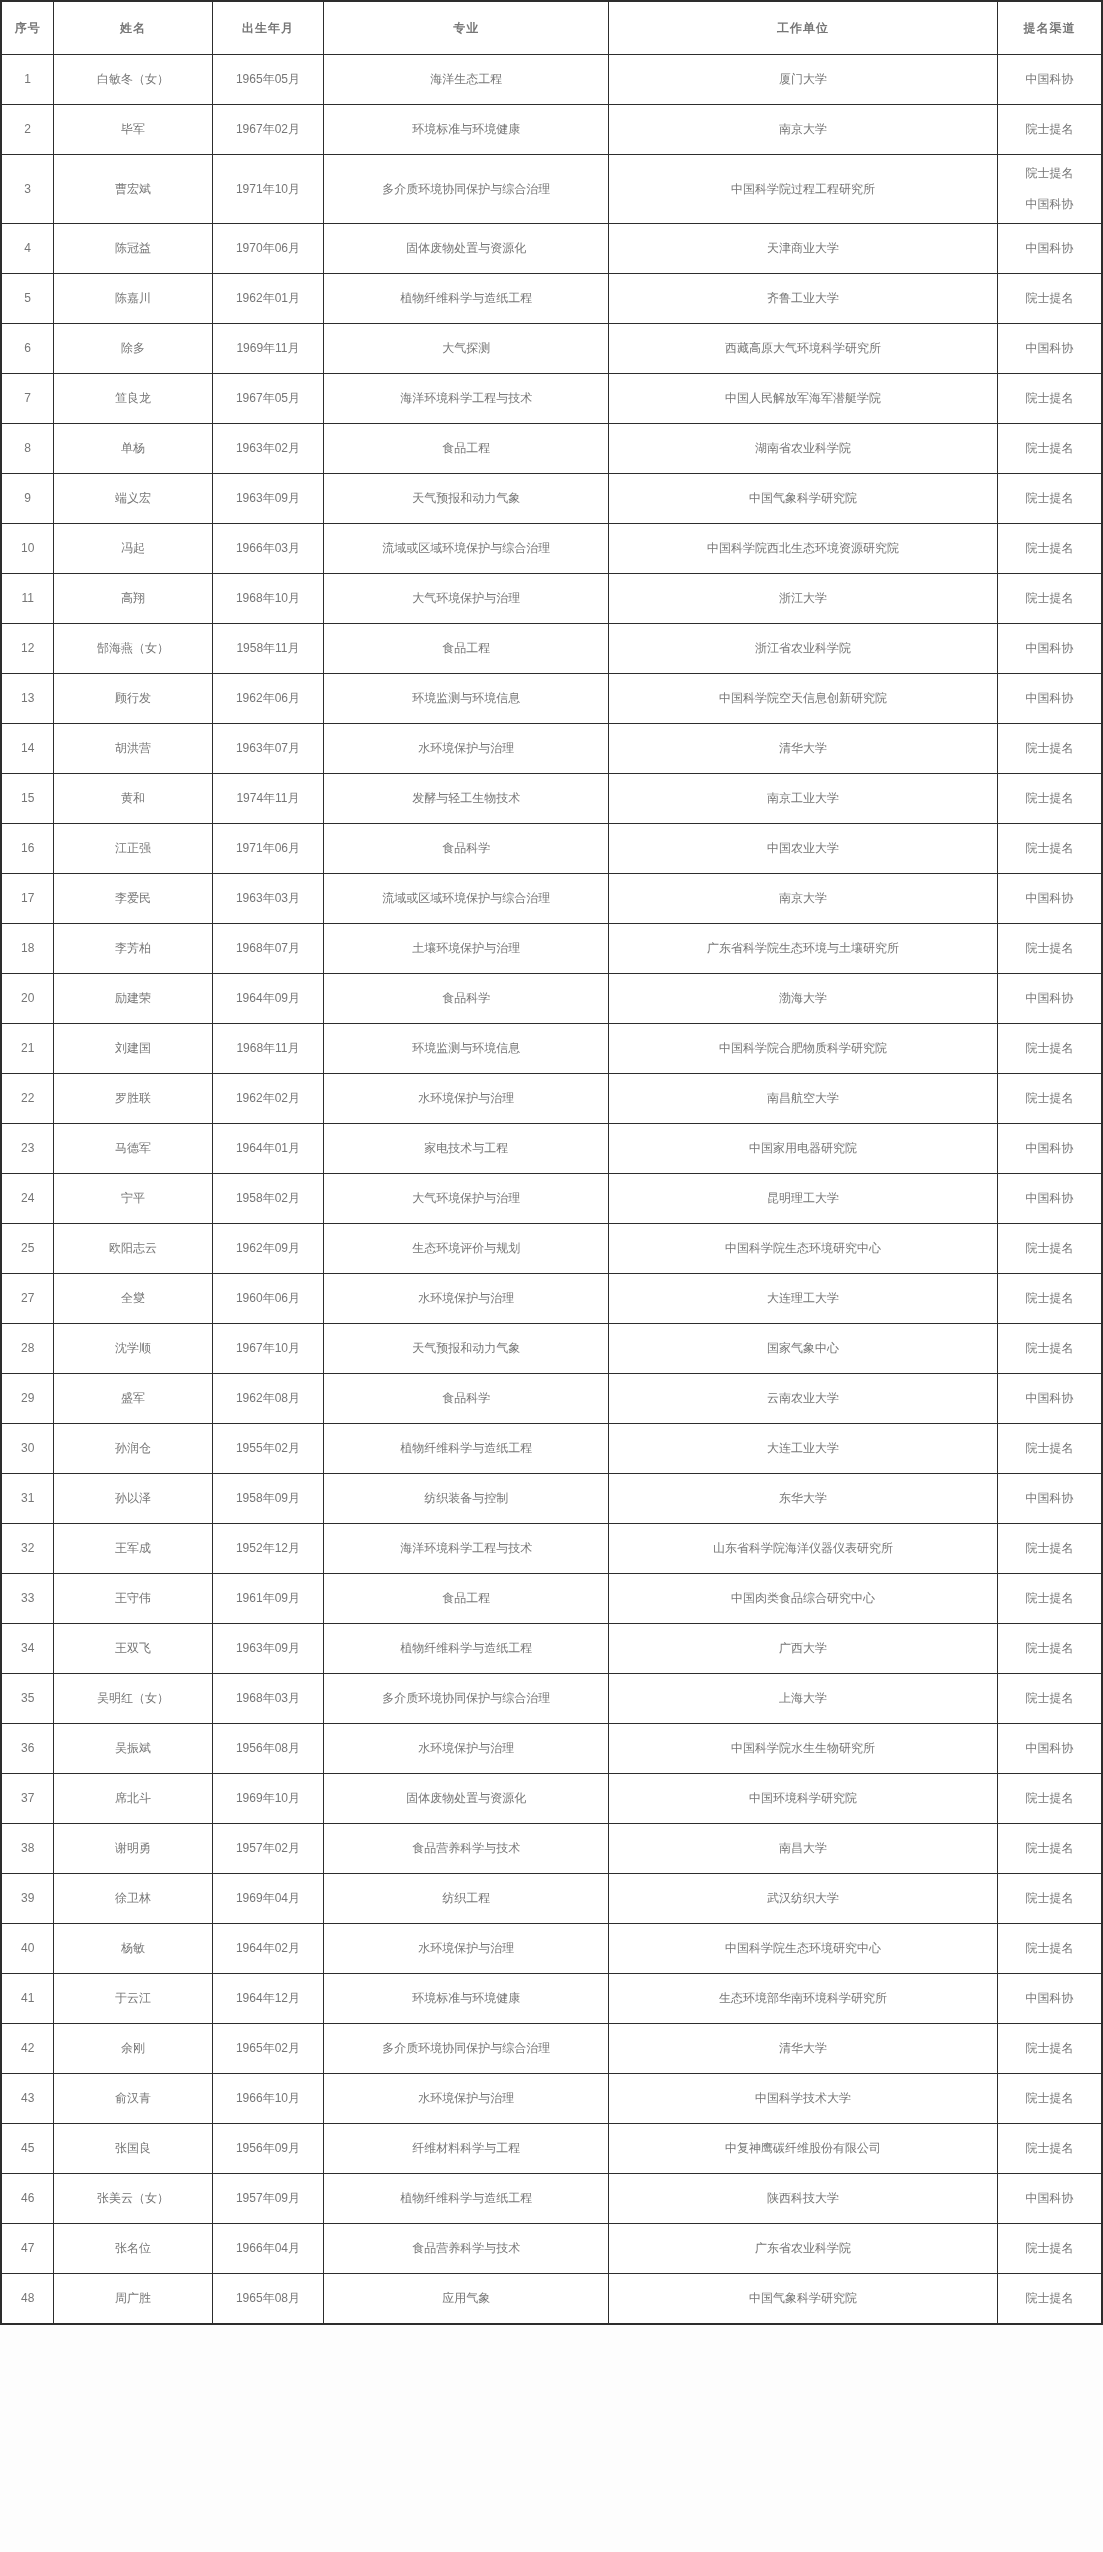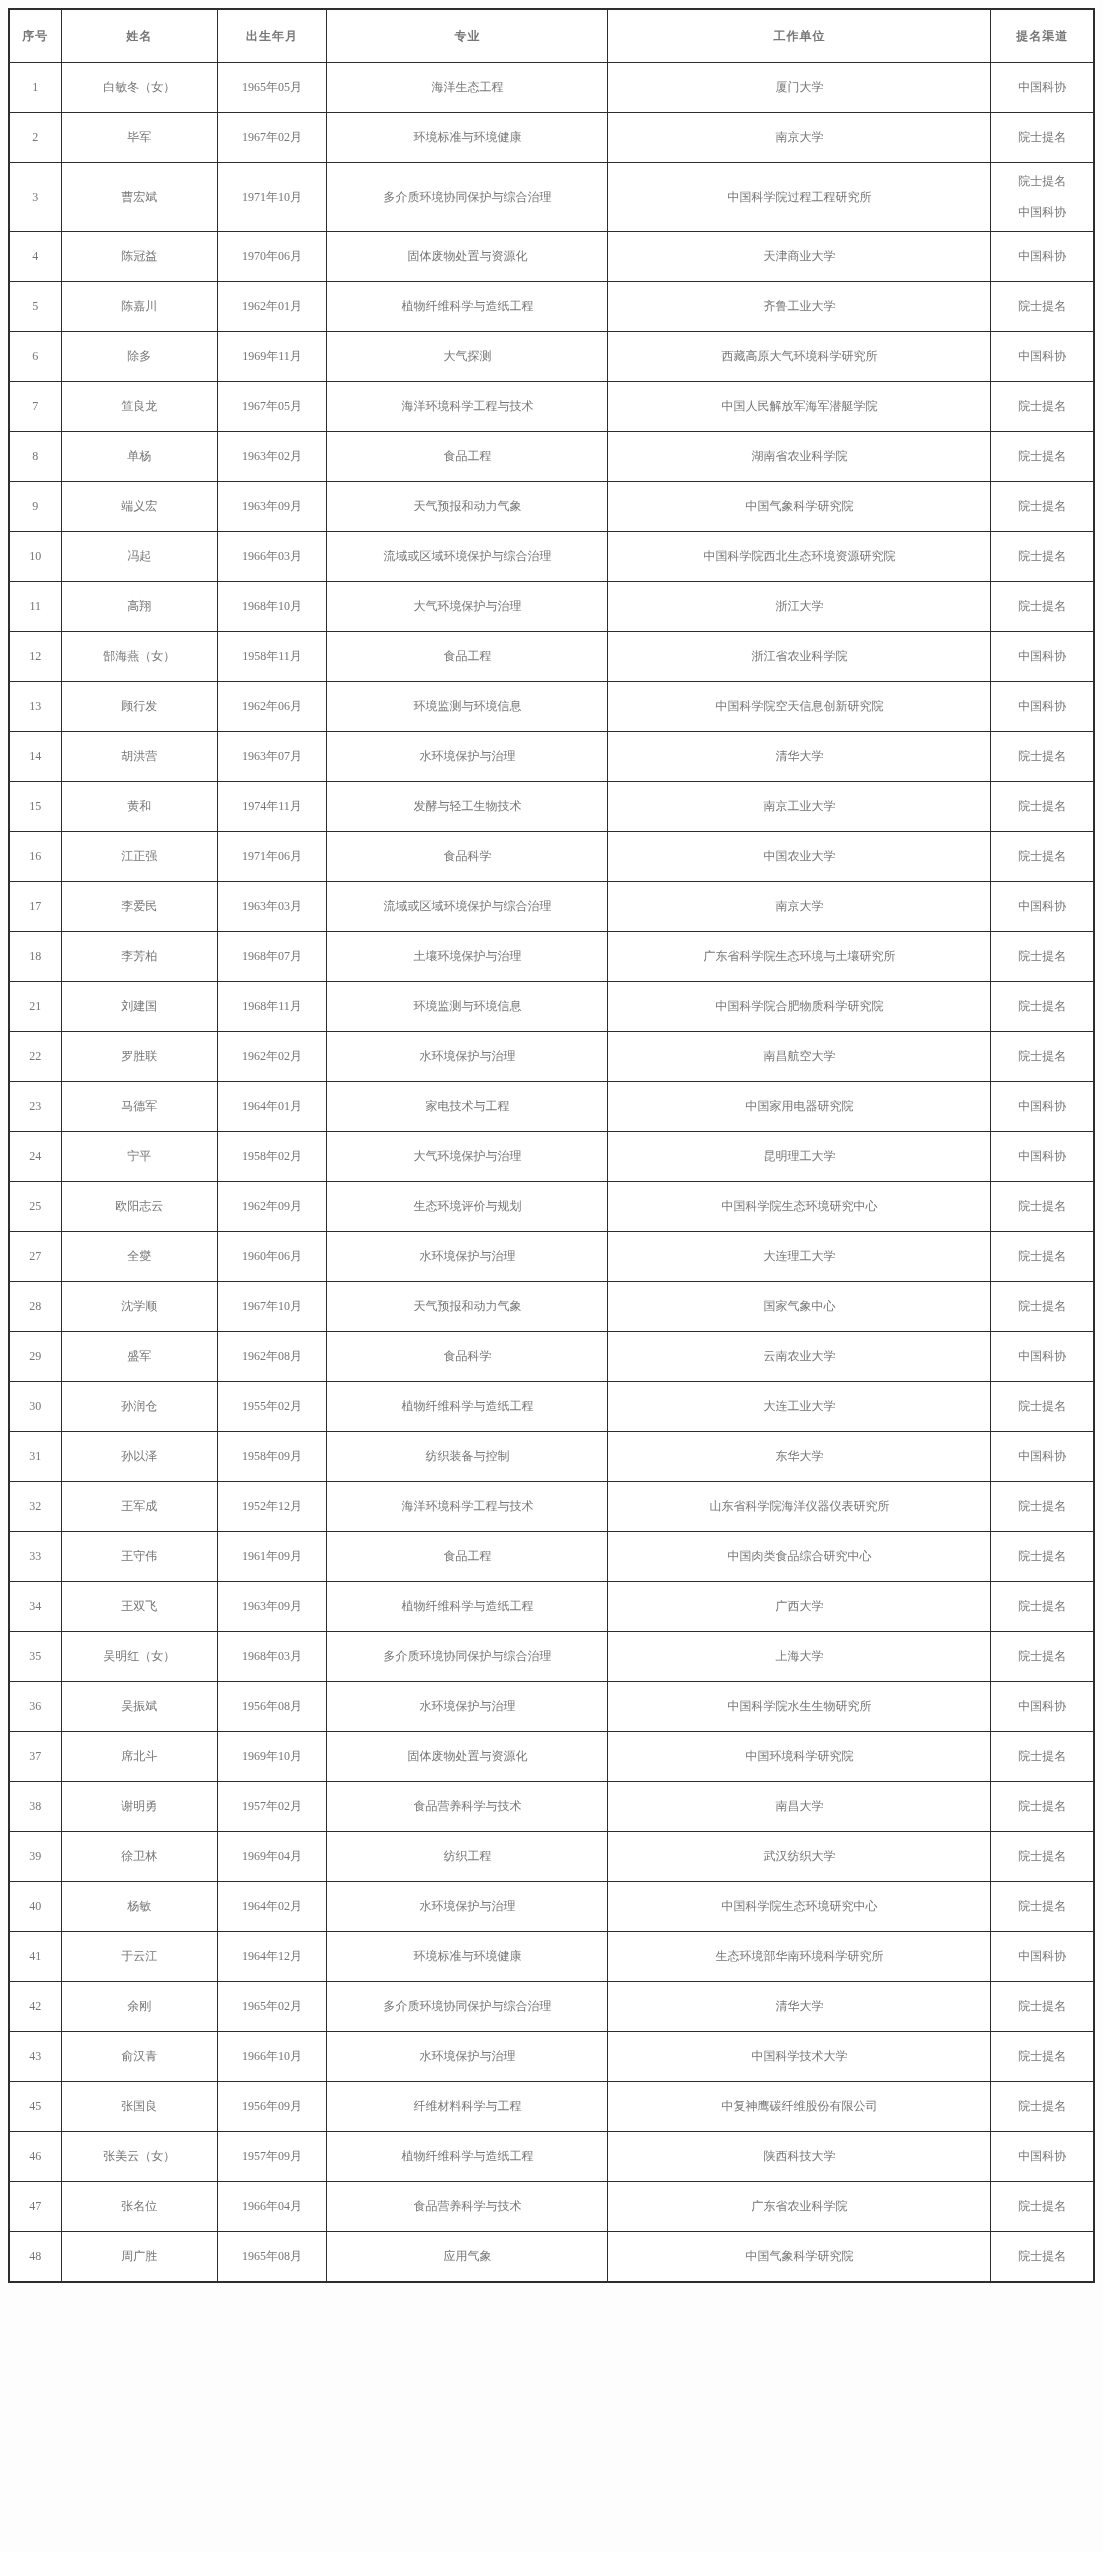--- a/index.html
+++ b/index.html
@@ -4,22 +4,20 @@
 <style>
   html, body {
     margin: 0;
     padding: 0;
     background: #fdfdfd;
     font-family: "Liberation Sans", "DejaVu Sans", sans-serif;
   }
   .page {
     width: 1103px;
     box-sizing: border-box;
-    padding: 8px;
-    font-family: Liberation Serif, serif;
   }
   table.roster {
     width: 100%;
     border-collapse: collapse;
     table-layout: fixed;
     background: #ffffff;
     border: 2px solid #2d2d2d;
   }
   table.roster th,
   table.roster td {
@@ -210,20 +208,28 @@
   </tr>
         <tr>
     <td class="c-no">18</td>
     <td class="c-name">李芳柏</td>
     <td class="c-birth">1968年07月</td>
     <td class="c-specialty">土壤环境保护与治理</td>
     <td class="c-unit">广东省科学院生态环境与土壤研究所</td>
     <td class="c-channel">院士提名</td>
   </tr>
         <tr>
+    <td class="c-no">20</td>
+    <td class="c-name">励建荣</td>
+    <td class="c-birth">1964年09月</td>
+    <td class="c-specialty">食品科学</td>
+    <td class="c-unit">渤海大学</td>
+    <td class="c-channel">中国科协</td>
+  </tr>
+        <tr>
     <td class="c-no">21</td>
     <td class="c-name">刘建国</td>
     <td class="c-birth">1968年11月</td>
     <td class="c-specialty">环境监测与环境信息</td>
     <td class="c-unit">中国科学院合肥物质科学研究院</td>
     <td class="c-channel">院士提名</td>
   </tr>
         <tr>
     <td class="c-no">22</td>
     <td class="c-name">罗胜联</td>

